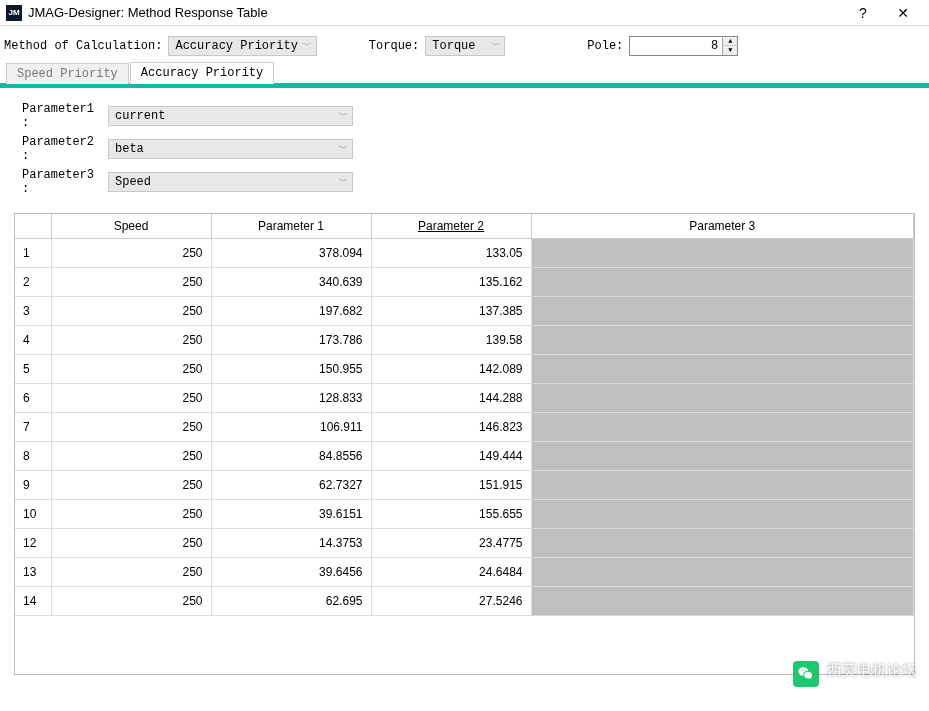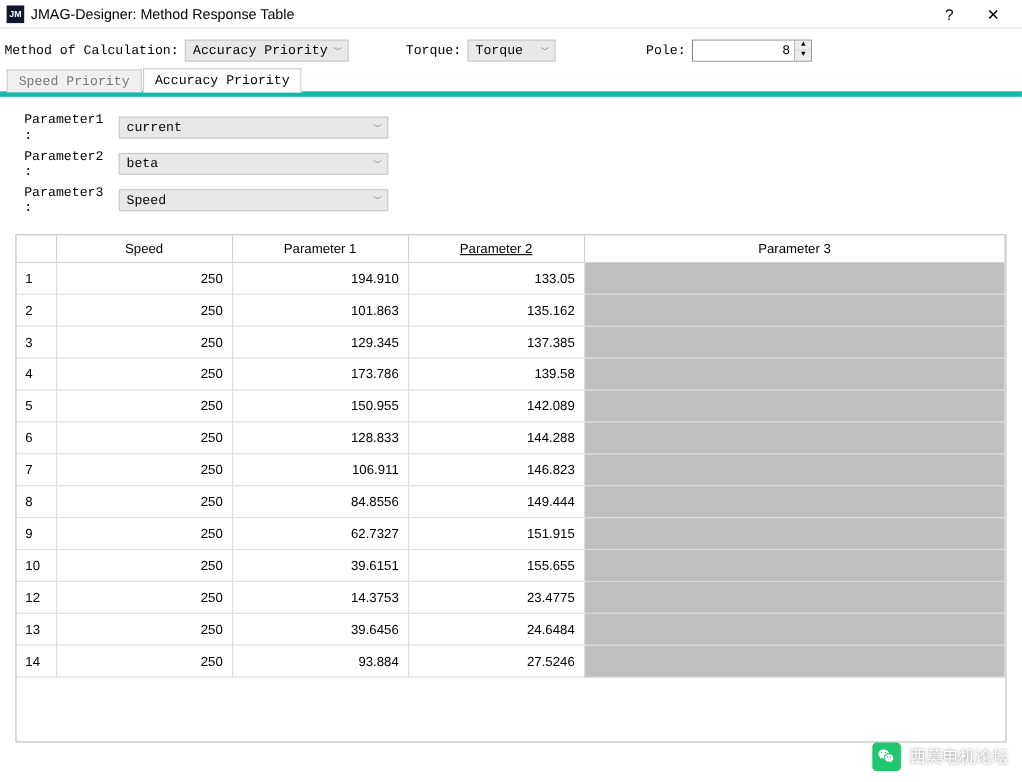--- a/index.html
+++ b/index.html
@@ -213,23 +213,22 @@
       background: #bfbfbf;
     }
     .col-idx { width: 36px; }
     .col-speed { width: 160px; }
     .col-p1 { width: 160px; }
     .col-p2 { width: 160px; text-decoration: underline; }
     .col-p3 { width: auto; margin-left: 40px; }
     .watermark {
       position: absolute;
       right: 12px;
-      bottom: 10px;
-      display: flex;
-      align-items: center;
+      bottom: 24px;
+      display: flex;
       color: #fff;
       font-size: 15px;
       text-shadow: 0 0 3px rgba(0,0,0,0.6);
       opacity: 0.9;
     }
     .wm-icon {
       width: 26px;
       height: 26px;
       border-radius: 4px;
       background: #07c160;
@@ -306,35 +305,35 @@
           <th class="col-speed">Speed</th>
           <th class="col-p1">Parameter 1</th>
           <th class="col-p2">Parameter 2</th>
           <th class="col-p3">Parameter 3</th>
         </tr>
       </thead>
       <tbody id="table-body">
           <tr>
             <td>1</td>
             <td>250</td>
-            <td>194.910</td>
+            <td>378.094</td>
             <td>133.05</td>
             <td class="empty"></td>
           </tr>
           <tr>
             <td>2</td>
             <td>250</td>
-            <td>101.863</td>
+            <td>340.639</td>
             <td>135.162</td>
             <td class="empty"></td>
           </tr>
           <tr>
             <td>3</td>
             <td>250</td>
-            <td>129.345</td>
+            <td>197.682</td>
             <td>137.385</td>
             <td class="empty"></td>
           </tr>
           <tr>
             <td>4</td>
             <td>250</td>
             <td>173.786</td>
             <td>139.58</td>
             <td class="empty"></td>
           </tr>
@@ -390,21 +389,21 @@
           <tr>
             <td>13</td>
             <td>250</td>
             <td>39.6456</td>
             <td>24.6484</td>
             <td class="empty"></td>
           </tr>
           <tr>
             <td>14</td>
             <td>250</td>
-            <td>93.884</td>
+            <td>62.695</td>
             <td>27.5246</td>
             <td class="empty"></td>
           </tr>
         </tbody>
     </table>
   </div>
 </div>
 
 <div class="watermark">
   <span class="wm-icon">

